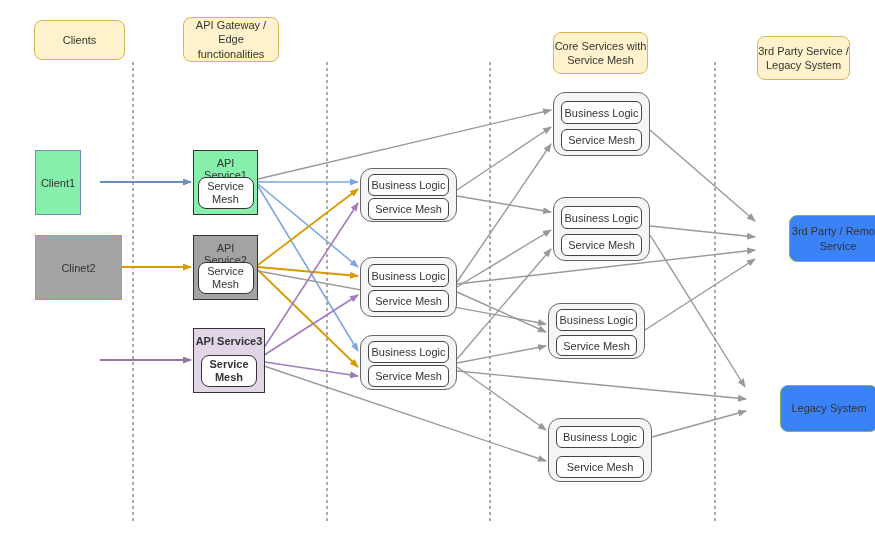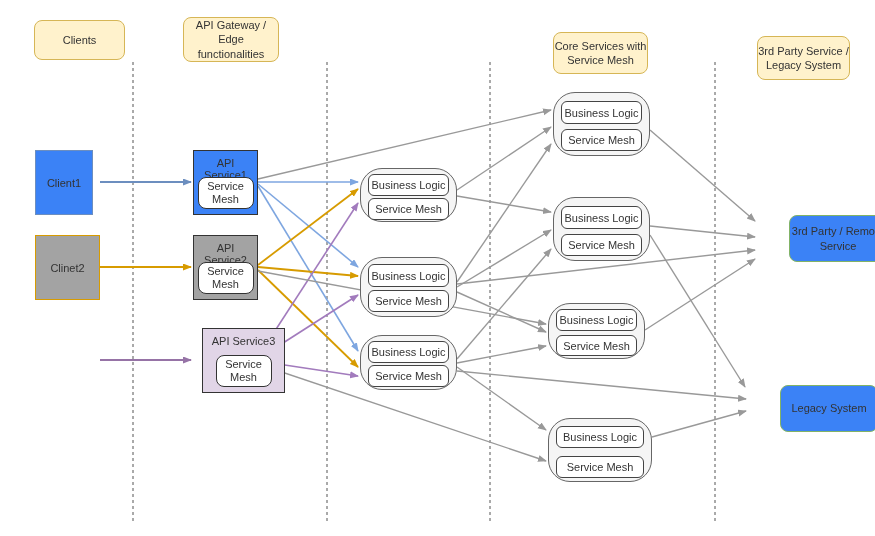--- a/index.html
+++ b/index.html
@@ -11,35 +11,35 @@
   .node{position:absolute;box-sizing:border-box;z-index:2;}
   .hdr{
     background:#fff2cc;border:1px solid #d6b656;border-radius:8px;
     display:flex;align-items:center;justify-content:center;text-align:center;
     font-size:11px;line-height:1.3;white-space:pre-line;
   }
   .sq{
     border:1px solid;display:flex;align-items:center;justify-content:center;
     font-size:11px;text-align:center;
   }
-  .fill-blue{background:#3b82f6;border-color:#6c8ebf;}
+  .fill-blue{background:#86efac;border-color:#6c8ebf;}
   .fill-orange{background:#a3a3a3;border-color:#d79b00;}
   .fill-purple{background:#e1d5e7;border-color:#9673a6;}
   .api{
     border:1px solid;font-size:11px;text-align:center;
   }
   .api .api-label{margin-top:6px;}
   .mesh-box{
     position:absolute;left:50%;transform:translateX(-50%);bottom:5px;
     width:54px;height:30px;background:#fff;border:1px solid #333;border-radius:8px;
     display:flex;align-items:center;justify-content:center;
     font-size:11px;line-height:1.2;white-space:pre-line;
   }
   .grp{
-    background:#f5f5f5;border:1px solid #666;border-radius:22px;
+    background:#f5f5f5;border:1px solid #666;border-radius:12px;
   }
   .inner{
     position:absolute;left:7px;right:7px;background:#fff;border:1px solid #444;border-radius:6px;
     display:flex;align-items:center;justify-content:center;font-size:11px;
   }
   .ext{
     background:#3b82f6;border:1px solid #82b366;border-radius:8px;
     display:flex;align-items:center;justify-content:center;text-align:center;
     font-size:11px;line-height:1.3;white-space:pre-line;margin-left:32px;
   }
@@ -107,34 +107,34 @@
     </svg>
 
   <div class="node hdr" style="left:22px;top:20px;width:91px;height:40px;margin-left:12px;">Clients</div>
   <div class="node hdr" style="left:183px;top:17px;width:96px;height:45px;">API Gateway / Edge
 functionalities</div>
   <div class="node hdr" style="left:553px;top:32px;width:95px;height:42px;">Core Services with
 Service Mesh</div>
   <div class="node hdr" style="left:757px;top:18px;width:93px;height:44px;margin-top:18px;">3rd Party Service /
 Legacy System</div>
 
-  <div class="node sq fill-blue" style="left:35px;top:150px;width:58px;height:65px;">Client1</div>
-  <div class="node sq fill-orange" style="left:35px;top:235px;width:65px;height:65px;">Clinet2</div>
+  <div class="node sq fill-blue" style="left:35px;top:150px;width:46px;height:65px;">Client1</div>
+  <div class="node sq fill-orange" style="left:35px;top:235px;width:87px;height:65px;">Clinet2</div>
 
   <div class="node api fill-blue" style="left:193px;top:150px;width:65px;height:65px;">
     <div class="api-label">API Service1</div>
     <div class="mesh-box">Service
 Mesh</div>
   </div>
   <div class="node api fill-orange" style="left:193px;top:235px;width:65px;height:65px;">
     <div class="api-label">API Service2</div>
     <div class="mesh-box">Service
 Mesh</div>
   </div>
-  <div class="node api fill-purple" style="left:202px;top:328px;width:83px;height:65px;">
+  <div class="node api fill-purple" style="left:193px;top:328px;width:72px;height:65px;font-weight:bold;">
     <div class="api-label">API Service3</div>
     <div class="mesh-box">Service
 Mesh</div>
   </div>
 
   <div class="node grp" style="left:360px;top:168px;width:97px;height:54px;">
     <div class="inner" style="top:5px;height:20px;">Business Logic</div>
     <div class="inner" style="top:29px;height:20px;">Service Mesh</div>
   </div>
   <div class="node grp" style="left:360px;top:257px;width:97px;height:60px;">

